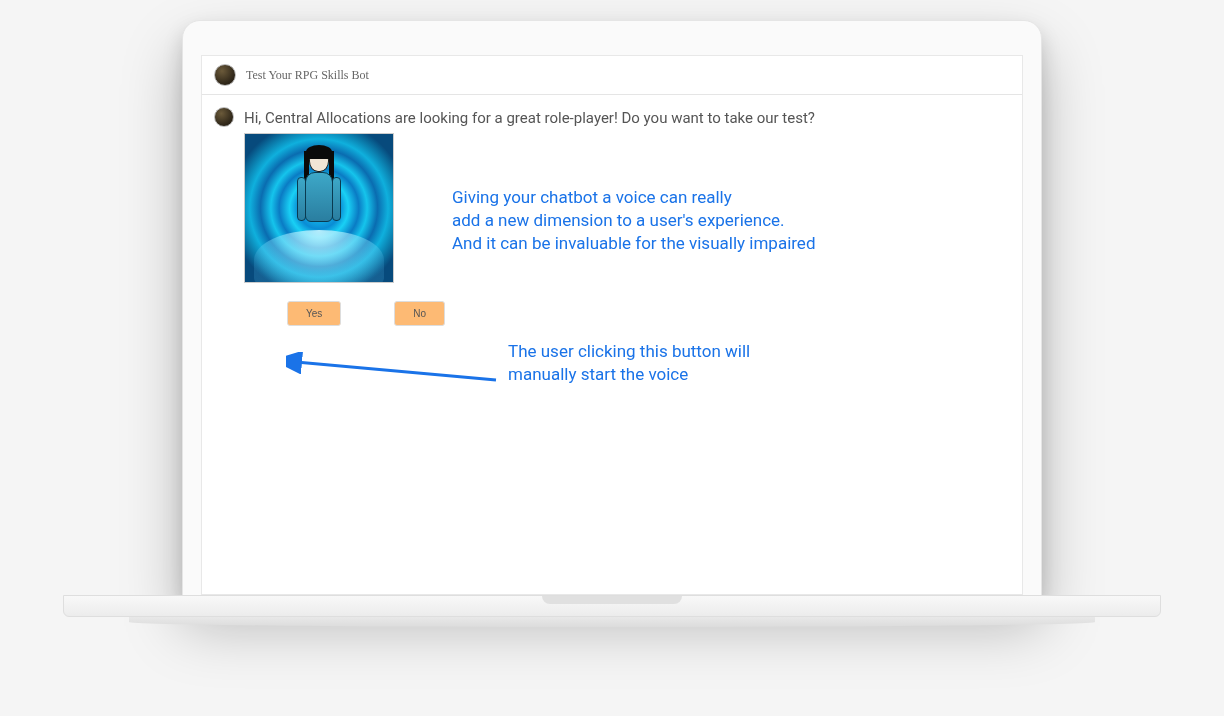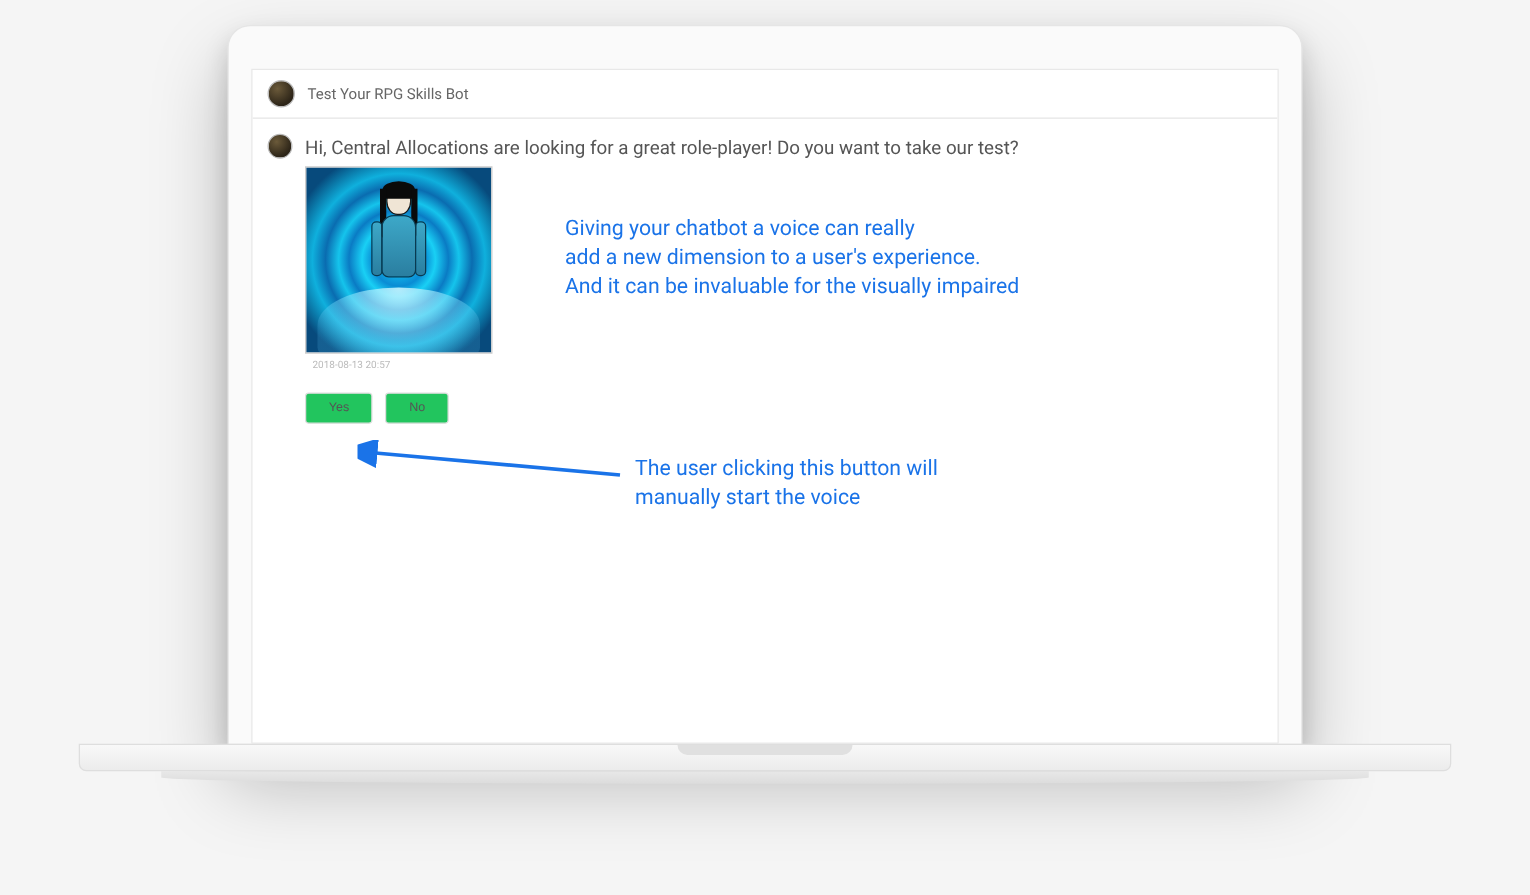--- a/index.html
+++ b/index.html
@@ -84,20 +84,21 @@
       height: 22px;
       border-radius: 50%;
       background: radial-gradient(circle at 35% 30%, #6b5a3a, #2d2518 70%);
       border: 1px solid #bbb;
       flex-shrink: 0;
     }
 
     .header-title {
       font-size: 12px;
       color: #666;
+      font-family: Liberation Serif, serif;
     }
 
     .chat-row {
       display: flex;
       align-items: flex-start;
       gap: 10px;
       padding: 10px 12px 0 12px;
     }
 
     .chat-avatar {
@@ -340,43 +341,44 @@
 
     .button-row {
       margin-top: 18px;
       display: flex;
       gap: 10px;
     }
 
     .reply-btn {
       padding: 6px 18px;
       border: 1px solid #ddd;
-      background: #22c55e;
+      background: #fdba74;
       border-radius: 3px;
       font-size: 10px;
       color: #555;
       cursor: pointer;
+      margin-left: 43px;
     }
 
     .annotation {
       position: absolute;
       font-size: 17px;
       color: #1a73e8;
       line-height: 1.35;
       font-weight: 400;
     }
 
     .annotation-1 {
-      top: 116px;
+      top: 130px;
       left: 250px;
       width: 480px;
     }
 
     .annotation-2 {
-      top: 308px;
+      top: 284px;
       left: 306px;
       width: 400px;
     }
 
     .arrow-svg {
       position: absolute;
       top: 296px;
       left: 84px;
       width: 220px;
       height: 60px;
@@ -404,21 +406,20 @@
         <div class="figure-dress"></div>
         <div class="figure-body">
           <div class="figure-head">
               <div class="figure-hair"></div>
             </div>
           <div class="figure-torso"></div>
         </div>
       </div>
 
 
-      <div class="timestamp">2018-08-13 20:57</div>
 
       <div class="button-row">
         <button class="reply-btn">Yes</button>
         <button class="reply-btn">No</button>
       </div>
     </div>
 
     <div class="annotation annotation-1" style="white-space: pre-line;">Giving your chatbot a voice can really
 add a new dimension to a user's experience.
 And it can be invaluable for the visually impaired</div>

